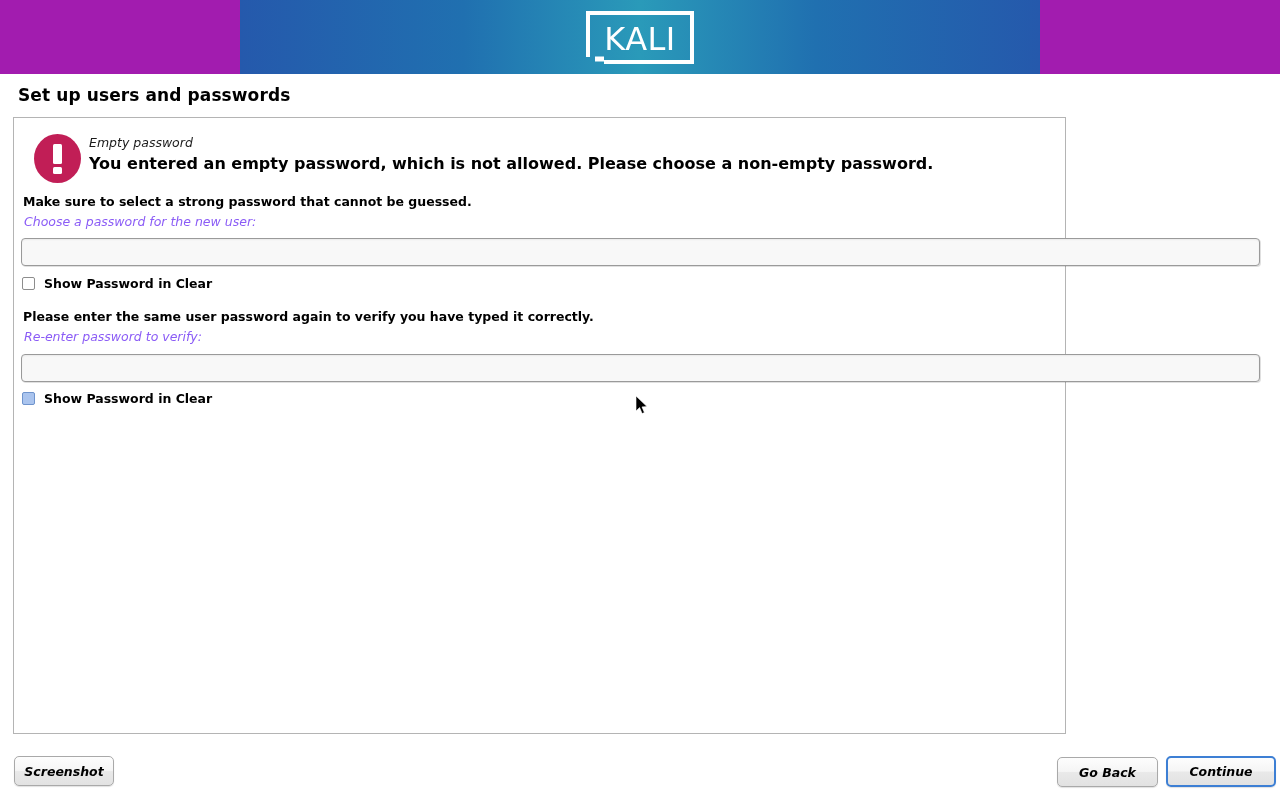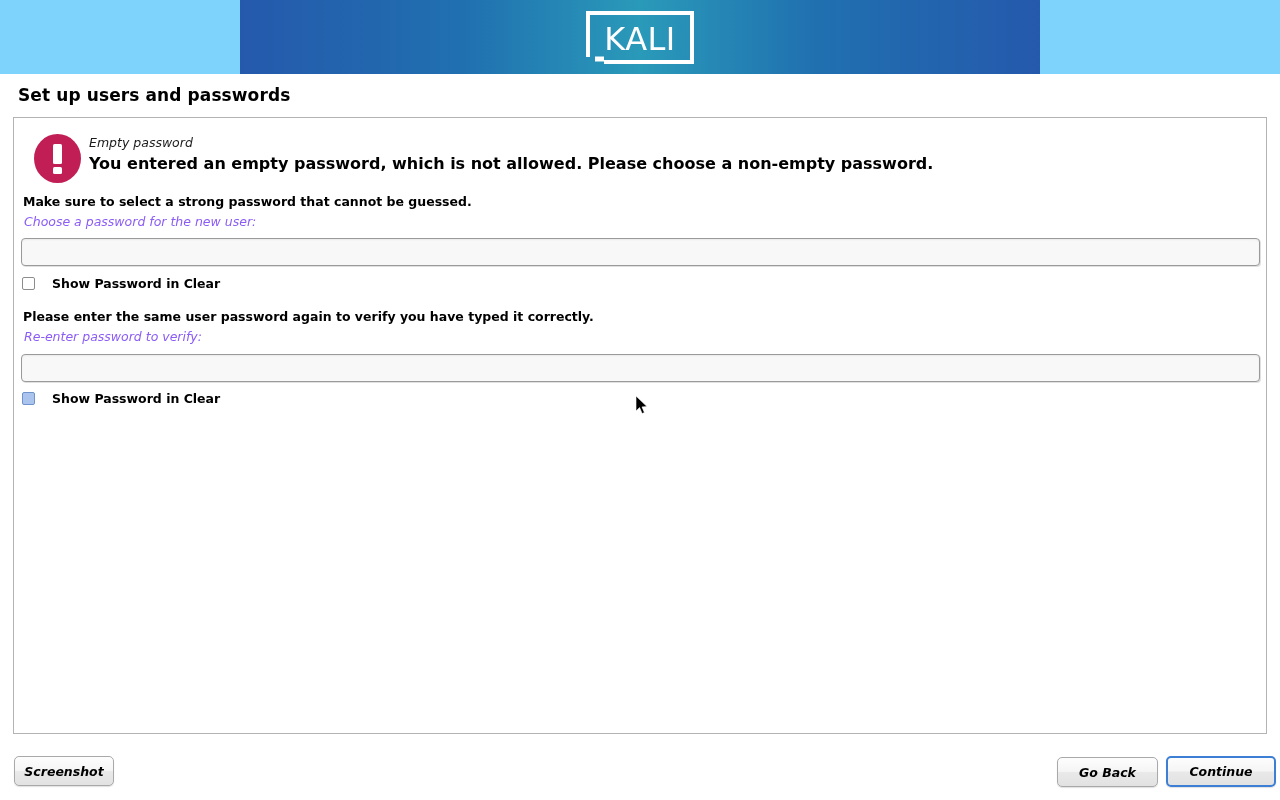--- a/index.html
+++ b/index.html
@@ -12,21 +12,21 @@
     background: #ffffff;
     font-family: "DejaVu Sans", "Liberation Sans", sans-serif;
   }
 
   
   #banner {
     position: absolute;
     left: 0; top: 0;
     width: 1280px;
     height: 74px;
-    background: #7dd3fc;
+    background: #a21caf;
     overflow: hidden;
   }
   #banner-gradient {
     position: absolute;
     left: 240px; top: 0;
     width: 800px;
     height: 74px;
     background: linear-gradient(to right,
        #2559ac 0%,
        #2070b0 28%,
@@ -49,21 +49,21 @@
     font-size: 17px;
     font-weight: bold;
     color: #000000;
     letter-spacing: 0.1px;
   }
 
   
   #panel {
     position: absolute;
     left: 13px; top: 117px;
-    width: 1254px;
+    width: 1053px;
     height: 617px;
     border: 1px solid #b4b4b4;
     background: #ffffff;
   }
 
   
   #alert-row {
     position: absolute;
     left: 7px; top: 8px;
     width: 1230px;
@@ -130,21 +130,21 @@
     background: #ffffff;
     border-radius: 2px;
     display: inline-block;
     flex: 0 0 auto;
   }
   .cbox.focused {
     border: 1px solid #6f94cd;
     background: #aac4ee;
   }
   .cb-label {
-    margin-left: 17px;
+    margin-left: 9px;
     font-size: 12.5px;
     font-weight: bold;
     color: #000000;
     white-space: nowrap;
   }
 
   
   .btn {
     position: absolute;
     height: 30px;

